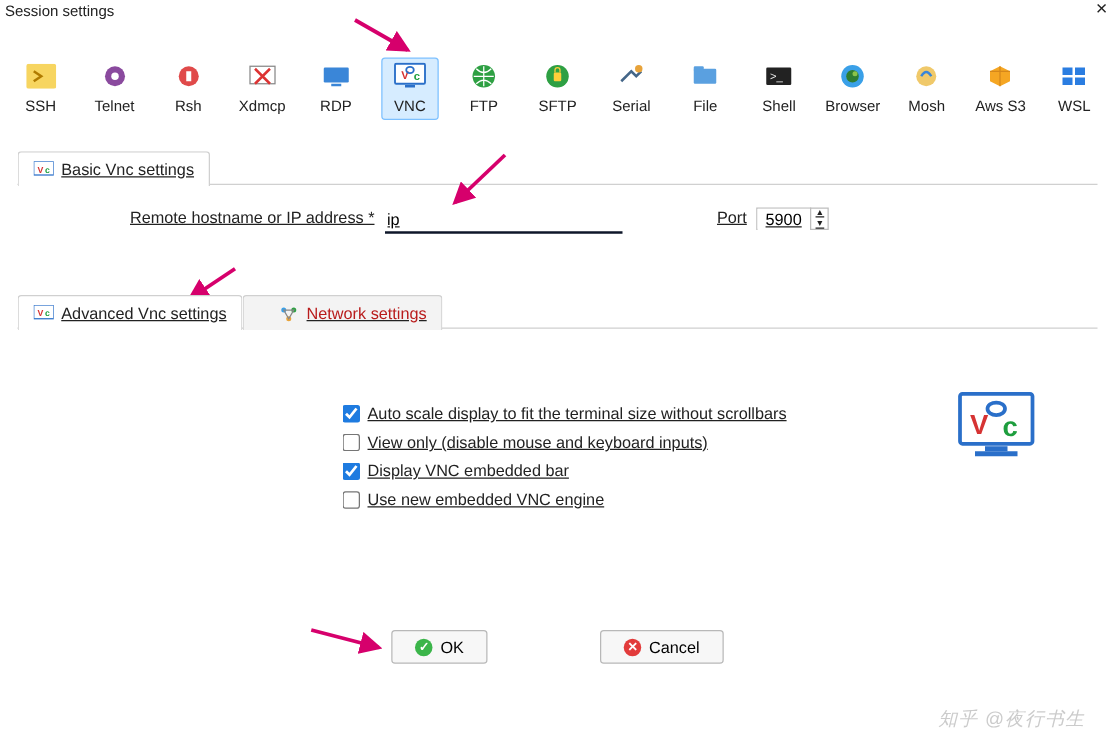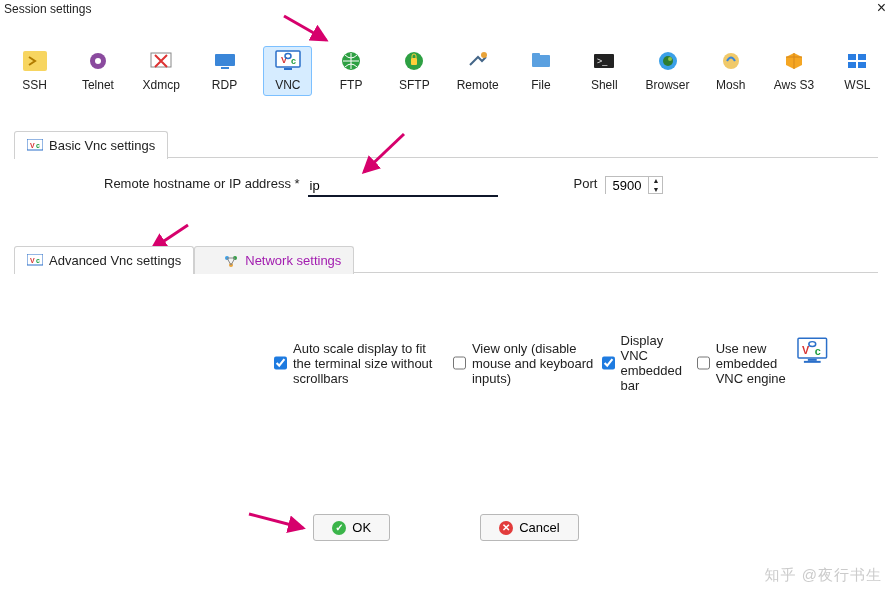--- a/index.html
+++ b/index.html
@@ -65,33 +65,33 @@
     align-items: center;
     gap: 6px;
     cursor: pointer;
     border-top-left-radius: 3px;
     border-top-right-radius: 3px;
     position: relative;
     top: 1px;
   }
   .tab.inactive {
     background: #f3f3f3;
-    color: #a21caf;
+    color: #b91c1c;
     padding-left: 28px;
   }
   .tab.active {
     background: #fff;
     z-index: 2;
   }
   .panel-body {
     border-top: 1px solid #d0d0d0;
     padding: 18px 20px 22px 20px;
     background: #fff;
   }
-  .panel-outer { margin: 24px 14px 0 14px; }
+  .panel-outer { margin: 14px 14px 0 14px; text-decoration: underline; }
   .row1 {
     display:flex;
     align-items:flex-start;
     gap: 8px;
   }
   .field-label { white-space: nowrap; }
   .text-input {
     border: none;
     border-bottom: 2px solid #0f172a;
     outline: none;
@@ -108,21 +108,21 @@
   .spinner .pv { width: 42px; text-align:left; padding-left:6px; font-size:13px; border:none; outline:none;}
   .spinner .btns { display:flex; flex-direction:column; border-left:1px solid #bdbdbd;}
   .spinner .btns div { font-size:7px; line-height:9px; padding:0 3px; cursor:pointer;}
   .adv-body {
     min-height: 210px;
     padding: 60px 30px 30px 30px;
     display:flex;
     align-items:flex-start;
     justify-content: space-between;
   }
-  .checks { display:flex; gap:8px; margin-left: 230px;}
+  .checks { display:flex; flex-direction:column; gap:8px; margin-left: 230px;}
   .chk { display:flex; align-items:center; gap:6px; font-size:13px;}
   .chk input { width:14px; height:14px; accent-color:#1e7be0; margin:0;}
   .vnc-big {
     width: 62px; height: 56px;
     margin-right: 20px;
     margin-top: -10px;
   }
   .btnbar {
     display:flex;
     justify-content:center;
@@ -138,24 +138,25 @@
     display:flex; align-items:center; gap:6px;
     cursor:pointer;
   }
   .circ { width:14px; height:14px; border-radius:50%; display:inline-flex; align-items:center; justify-content:center; color:#fff; font-size:10px; font-weight:bold;}
   .arrow {
     position:absolute;
     pointer-events:none;
   }
   .watermark {
     position:absolute;
-    right: 10px;
+    right: 24px;
     bottom: 14px;
     color: rgba(160,160,160,0.55);
     font-size: 15px;
+    font-style: italic;
     letter-spacing: 1px;
   }
 </style>
 </head>
 <body>
 
 <div class="titlebar">
   <span>Session settings</span>
   <span class="close">×</span>
 </div>
@@ -184,20 +185,29 @@
         <svg width="24" height="20">
           <circle cx="12" cy="10" r="8" fill="#8a4a9e"></circle>
           <circle cx="12" cy="10" r="3" fill="#fff"></circle>
         </svg>
       </div>
       <div class="plabel">Telnet</div>
     </div>
   <div class="proto">
       <div class="picon">
         <svg width="24" height="20">
+          <circle cx="12" cy="10" r="8" fill="#e04a4a"></circle>
+          <rect x="10" y="6" width="4" height="8" fill="#fff"></rect>
+        </svg>
+      </div>
+      <div class="plabel">Rsh</div>
+    </div>
+  <div class="proto">
+      <div class="picon">
+        <svg width="24" height="20">
           <rect x="2" y="2" width="20" height="14" fill="#fff" stroke="#888"></rect>
           <path d="M6 4 L18 16 M18 4 L6 16" stroke="#d33" stroke-width="2"></path>
         </svg>
       </div>
       <div class="plabel">Xdmcp</div>
     </div>
   <div class="proto">
       <div class="picon">
         <svg width="24" height="20">
           <rect x="2" y="3" width="20" height="12" fill="#3a86d8" rx="1"></rect>
@@ -237,21 +247,21 @@
       </div>
       <div class="plabel">SFTP</div>
     </div>
   <div class="proto">
       <div class="picon">
         <svg width="24" height="20">
           <path d="M4 14 L12 6 L16 10 L20 6" stroke="#468" stroke-width="2" fill="none"></path>
           <circle cx="18" cy="4" r="3" fill="#e8a33a"></circle>
         </svg>
       </div>
-      <div class="plabel">Remote</div>
+      <div class="plabel">Serial</div>
     </div>
   <div class="proto">
       <div class="picon">
         <svg width="24" height="20">
           <rect x="3" y="4" width="18" height="12" fill="#5aa0e0" rx="1"></rect>
           <rect x="3" y="2" width="8" height="4" fill="#5aa0e0" rx="1"></rect>
         </svg>
       </div>
       <div class="plabel">File</div>
     </div>

